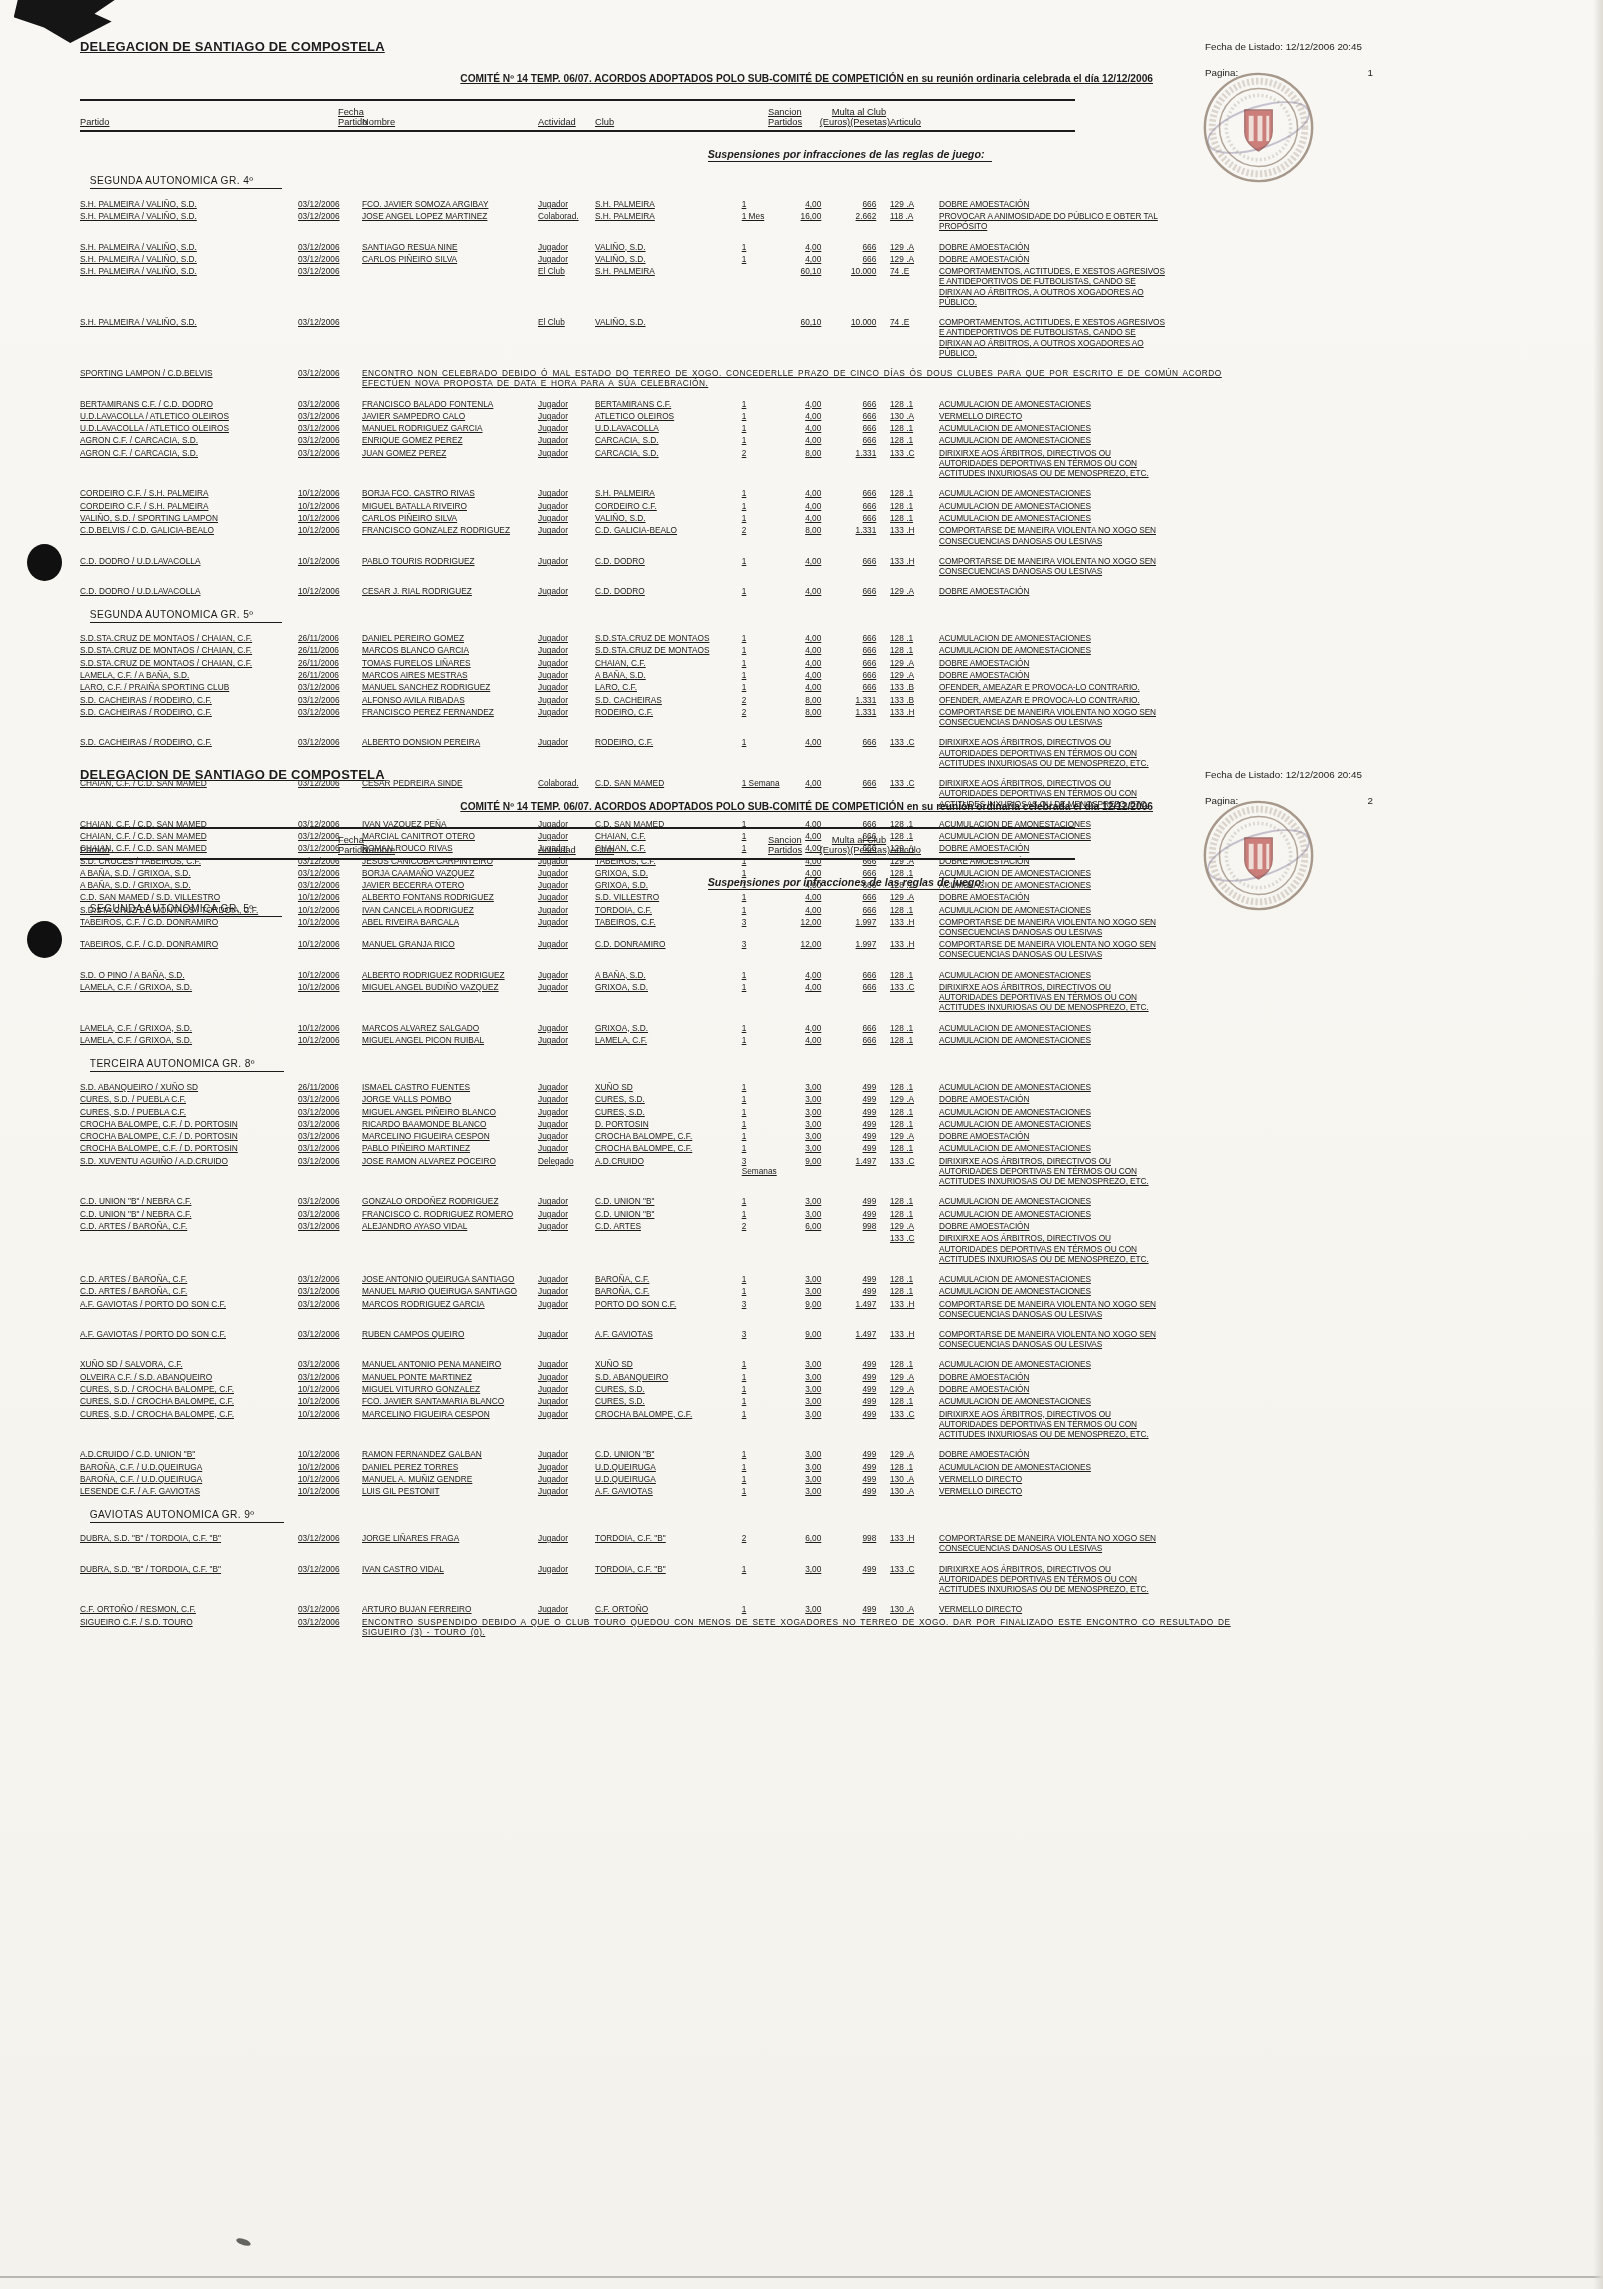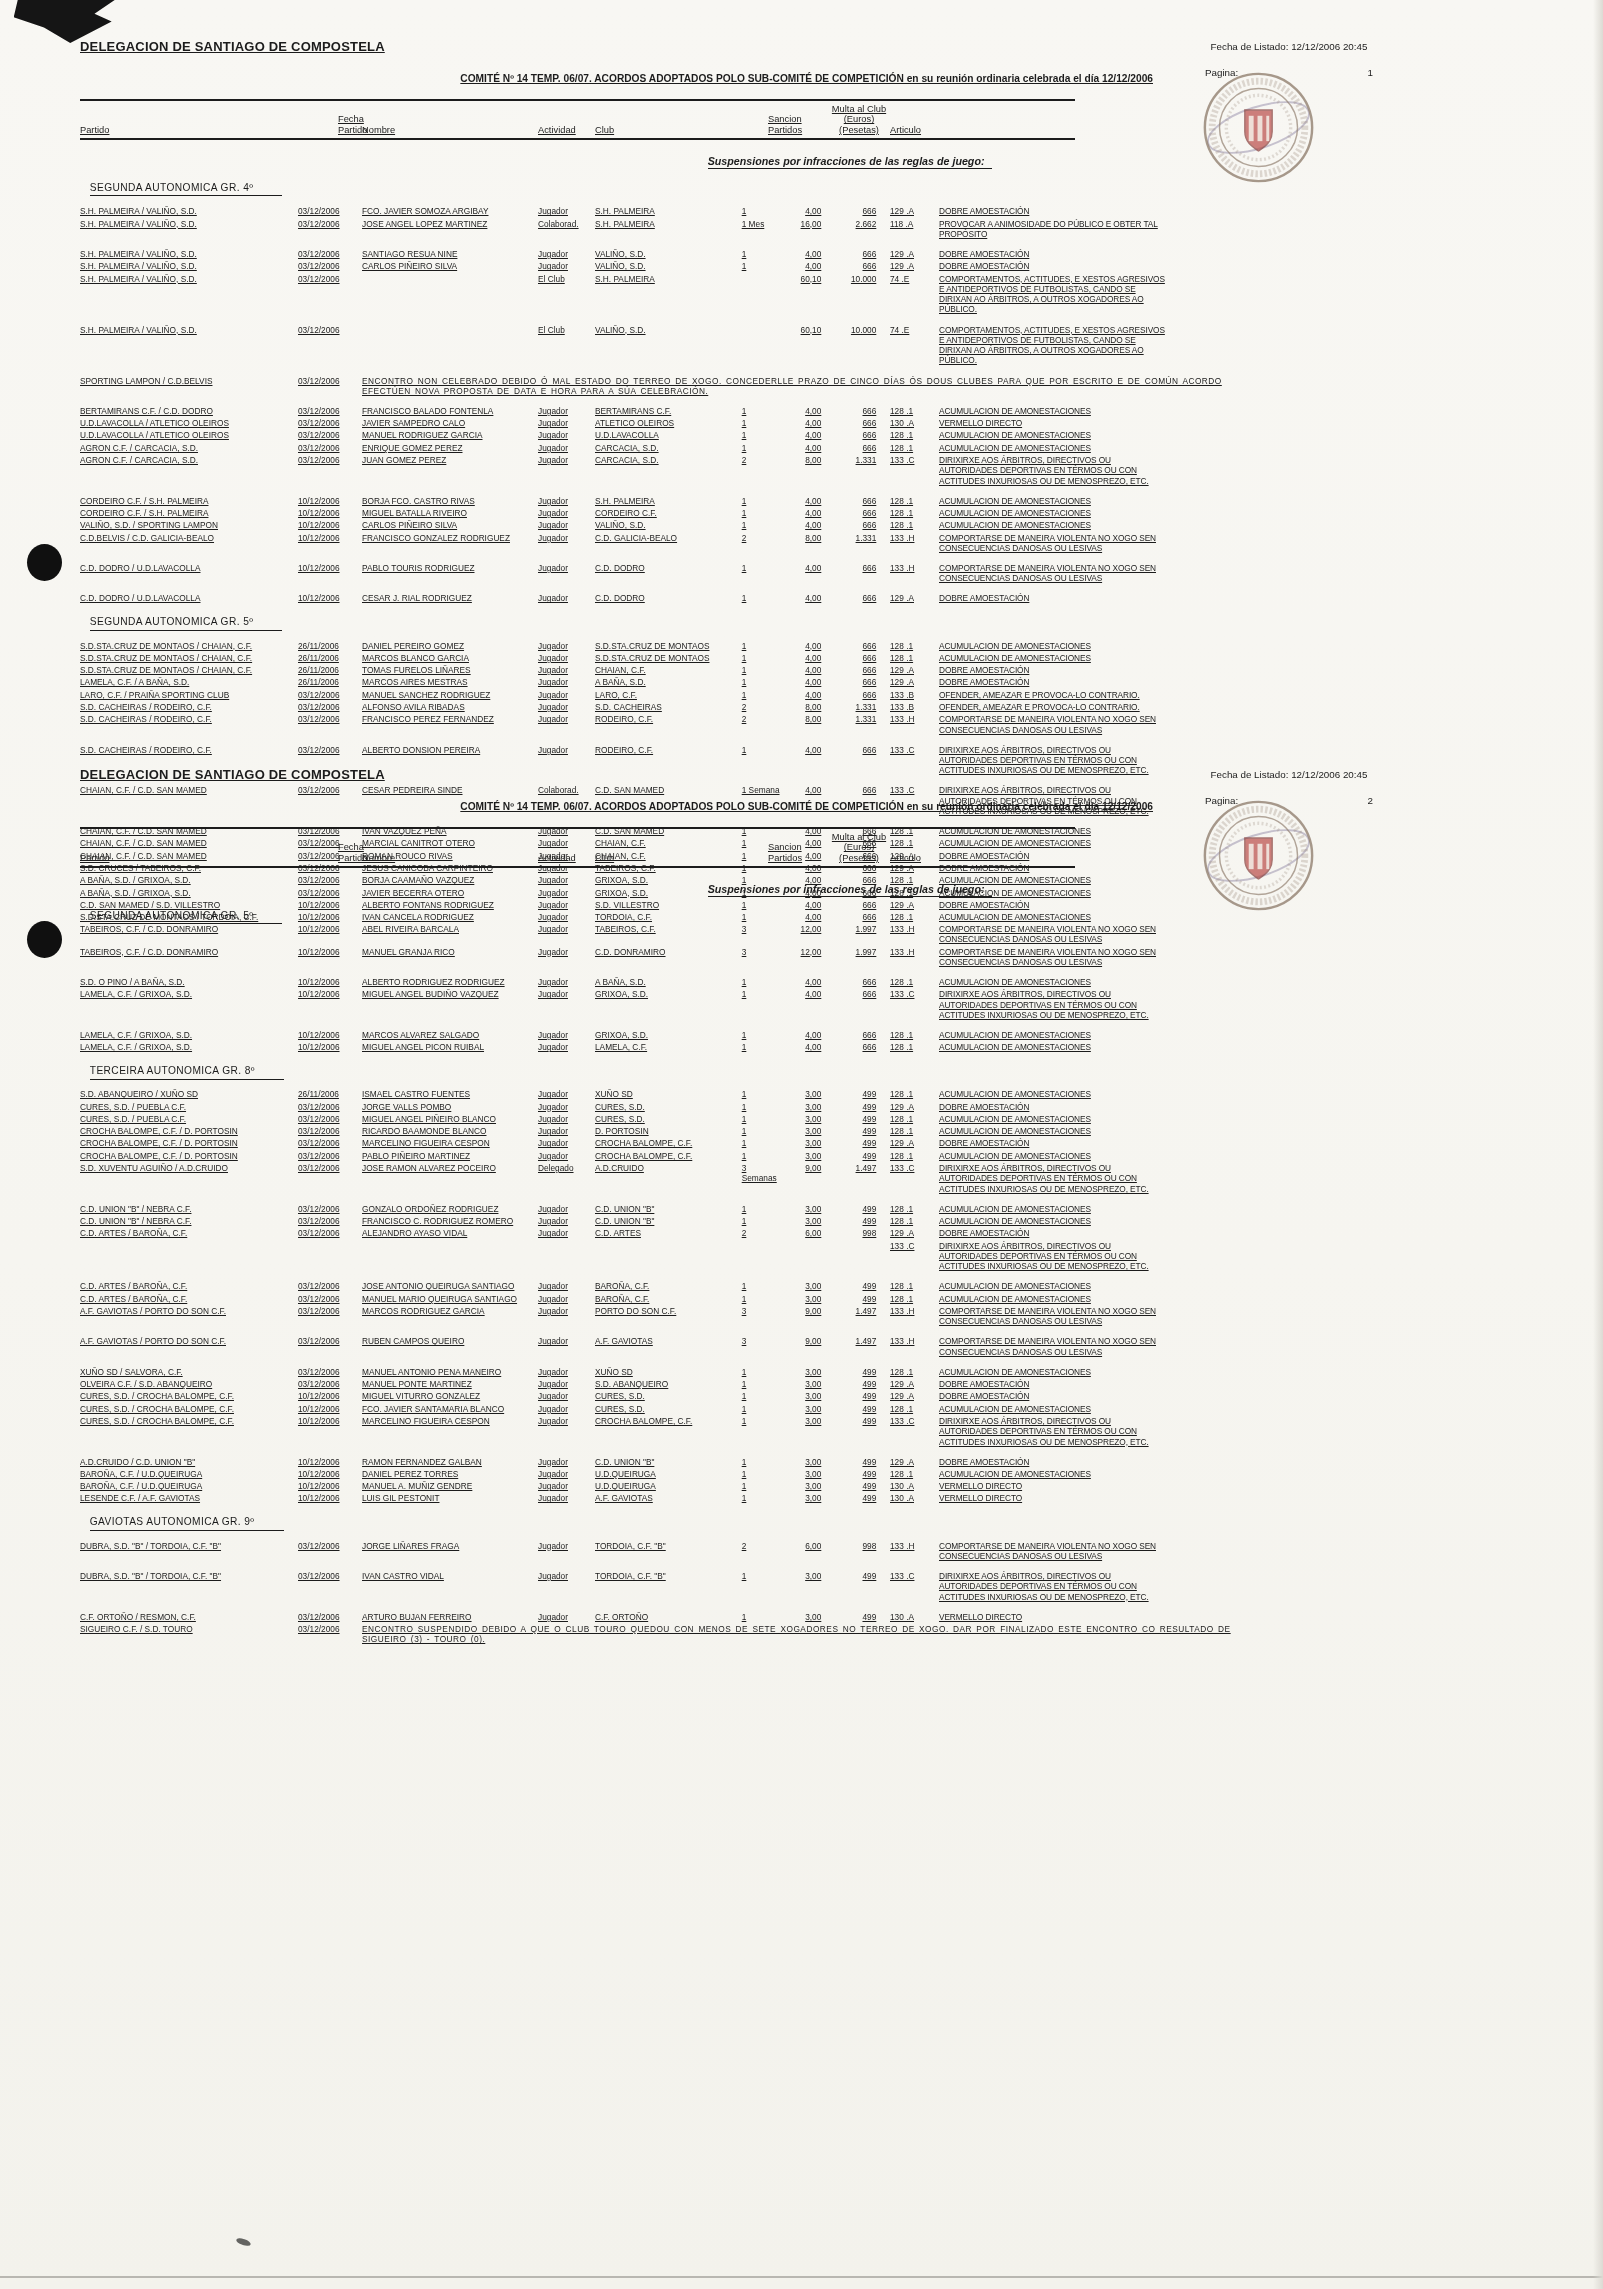--- a/index.html
+++ b/index.html
@@ -21,34 +21,34 @@
     border-radius:50%;transform:rotate(18deg);opacity:.8;}
 
   .page{position:absolute;left:7px;width:100%;text-decoration:underline;}
   #page1{top:29px;} #page2{top:757px;}
 
   .pg-head{margin-left:73px;padding-top:9.8px;width:1073px;}
   .pg-org{font-size:13px;font-weight:bold;letter-spacing:0.2px;}
   .pg-com{font-size:10.2px;font-weight:bold;margin-top:19px;text-align:right;}
 
   .pg-meta{position:absolute;top:11.7px;left:1198px;width:168px;font-size:9.8px;}
-  .pg-meta .m-line{white-space:nowrap;text-align:center;}
+  .pg-meta .m-line{white-space:nowrap;}
   .pg-meta .m-line2{display:flex;justify-content:space-between;margin-top:15px;}
 
   .stamp{position:absolute;top:39px;left:1192px;width:119px;height:119px;opacity:.88;}
 
   .grid{display:grid;grid-template-columns:218px 64px 176px 57px 133px 60px 47px 55px 49px 1fr;}
 
   .colhead{margin:15.6px 0 0 73px;width:995px;
     border-top:2px solid #1c1c1c;border-bottom:2px solid #1c1c1c;
     padding:2.9px 0 2.9px;min-height:33px;align-items:end;}
   .colhead .h{font-size:9.3px;line-height:10.2px;align-self:end;}
   .colhead .h-stack{display:flex;flex-direction:column;justify-content:flex-end;margin-left:40px;}
   .colhead .h-multa{grid-column:7/9;text-align:center;}
-  .colhead .h-multa .sub{display:flex;justify-content:flex-end;flex-direction:column;}
+  .colhead .h-multa .sub{display:flex;justify-content:flex-end;}
 
   .section-title-wrap{margin:11.7px 0 0 83px;text-align:center;}
   .section-title{display:inline-block;font-size:10.7px;font-weight:bold;font-style:italic;
     border-bottom:1px solid #1c1c1c;padding:0 7.8px 1px 0;}
 
   .tb{margin-left:73px;width:1092px;font-size:8.3px;line-height:10.3px;}
   .subsec-wrap{margin:13.7px 0 9.8px 9.8px;}
   .subsec{display:inline-block;font-size:10.2px;letter-spacing:0.4px;
     border-bottom:1px solid #1c1c1c;padding:0 29px 2px 0;}
   .row{margin-top:2px;}

